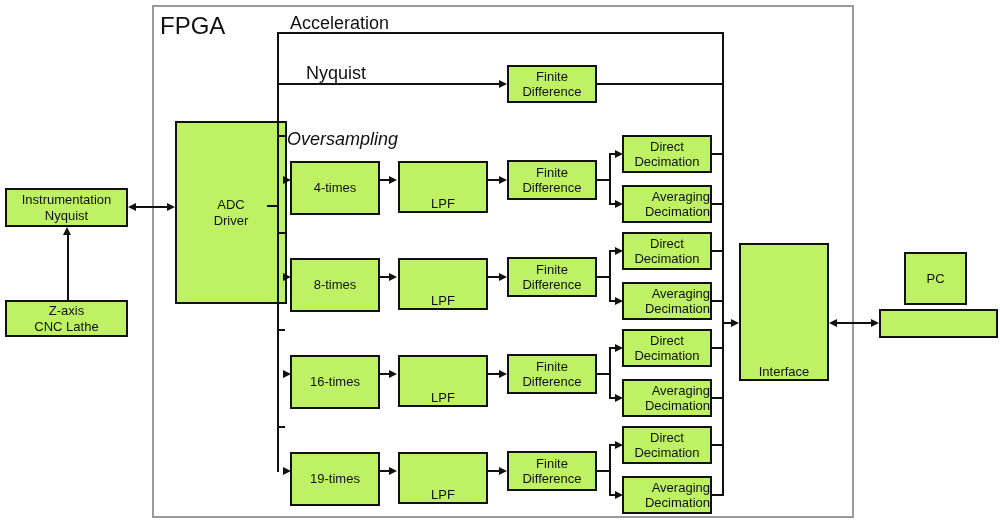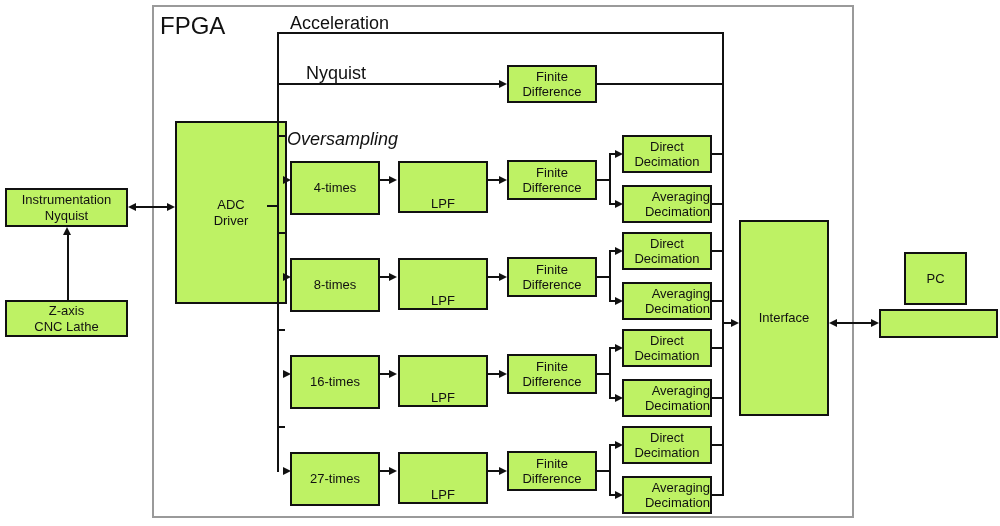--- a/index.html
+++ b/index.html
@@ -193,21 +193,21 @@
       <div>Decimation</div>
     </div>
     <div class="hline r-ddout"></div>
     <div class="hline r-adout"></div>
   </div>
 
   <div class="row" style="top:426px;">
     <div class="hline r-in"></div>
     <div class="ar r-in-a"></div>
     <div class="box r-rate">
-        <div>27-times</div>
+        <div>19-times</div>
       </div>
     <div class="hline r-n2l"></div>
     <div class="ar r-n2l-a"></div>
     <div class="box r-lpf">
         <div>LPF</div>
       </div>
     <div class="hline r-l2f"></div>
     <div class="ar r-l2f-a"></div>
     <div class="box r-fd">
       <div>Finite</div>
@@ -227,21 +227,21 @@
       <div>Averaging</div>
       <div>Decimation</div>
     </div>
     <div class="hline r-ddout"></div>
     <div class="hline r-adout"></div>
   </div>
 
   <div class="hline" style="left:724px;top:322px;width:8px;"></div>
   <div class="ar" style="left:731px;top:319px;"></div>
 
-  <div class="box" style="left:739px;top:220px;width:90px;height:196px;">
+  <div class="box" style="left:739px;top:243px;width:90px;height:138px;justify-content:flex-end;">
     <div>Interface</div>
   </div>
 
   <div class="hline" style="left:835px;top:322px;width:38px;"></div>
   <div class="al" style="left:829px;top:319px;"></div>
   <div class="ar" style="left:871px;top:319px;"></div>
 
   <div class="box" style="left:904px;top:252px;width:63px;height:53px;">
     <div>PC</div>
   </div>

